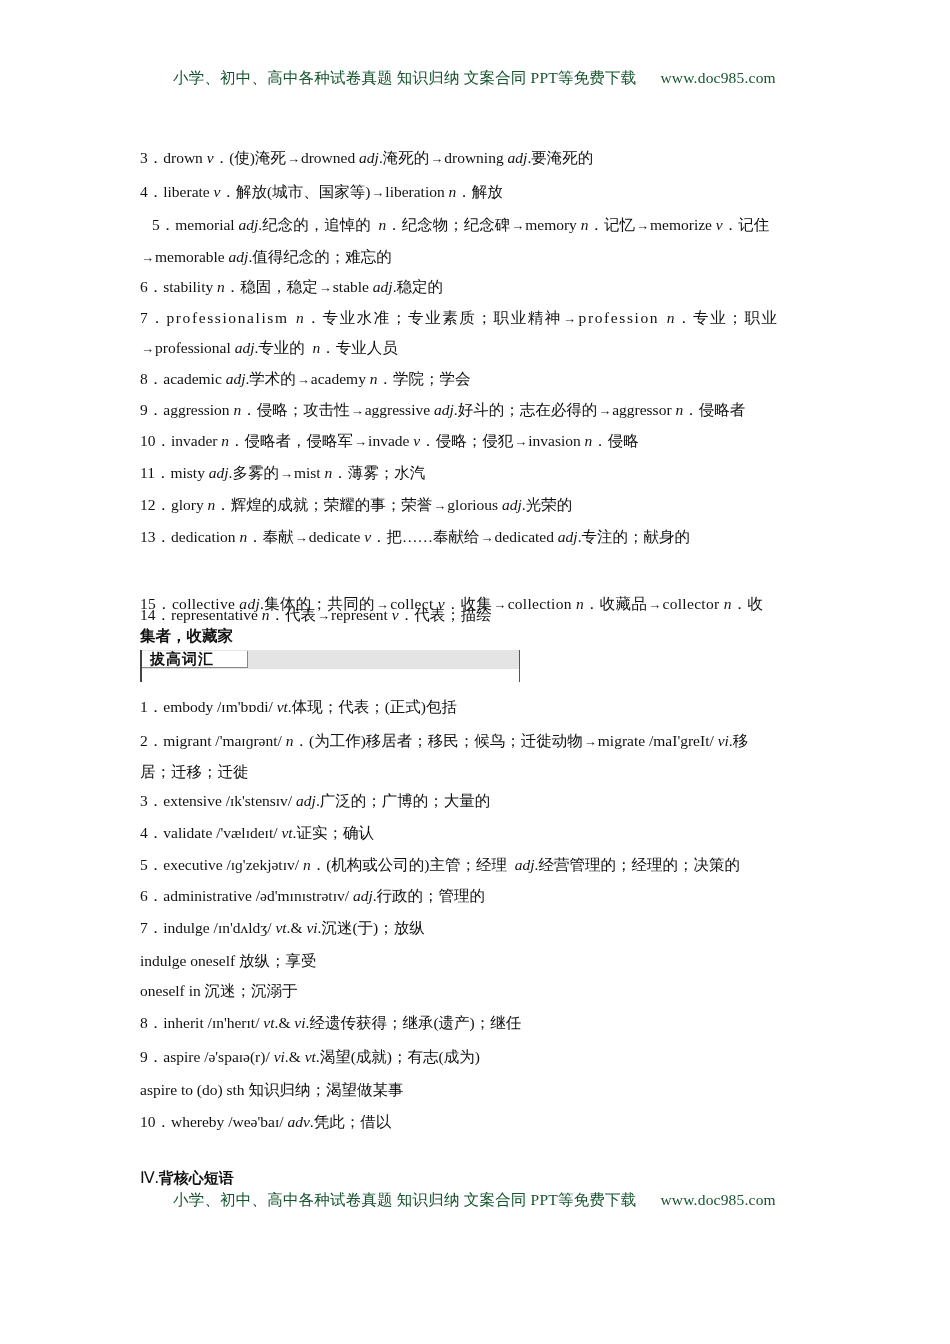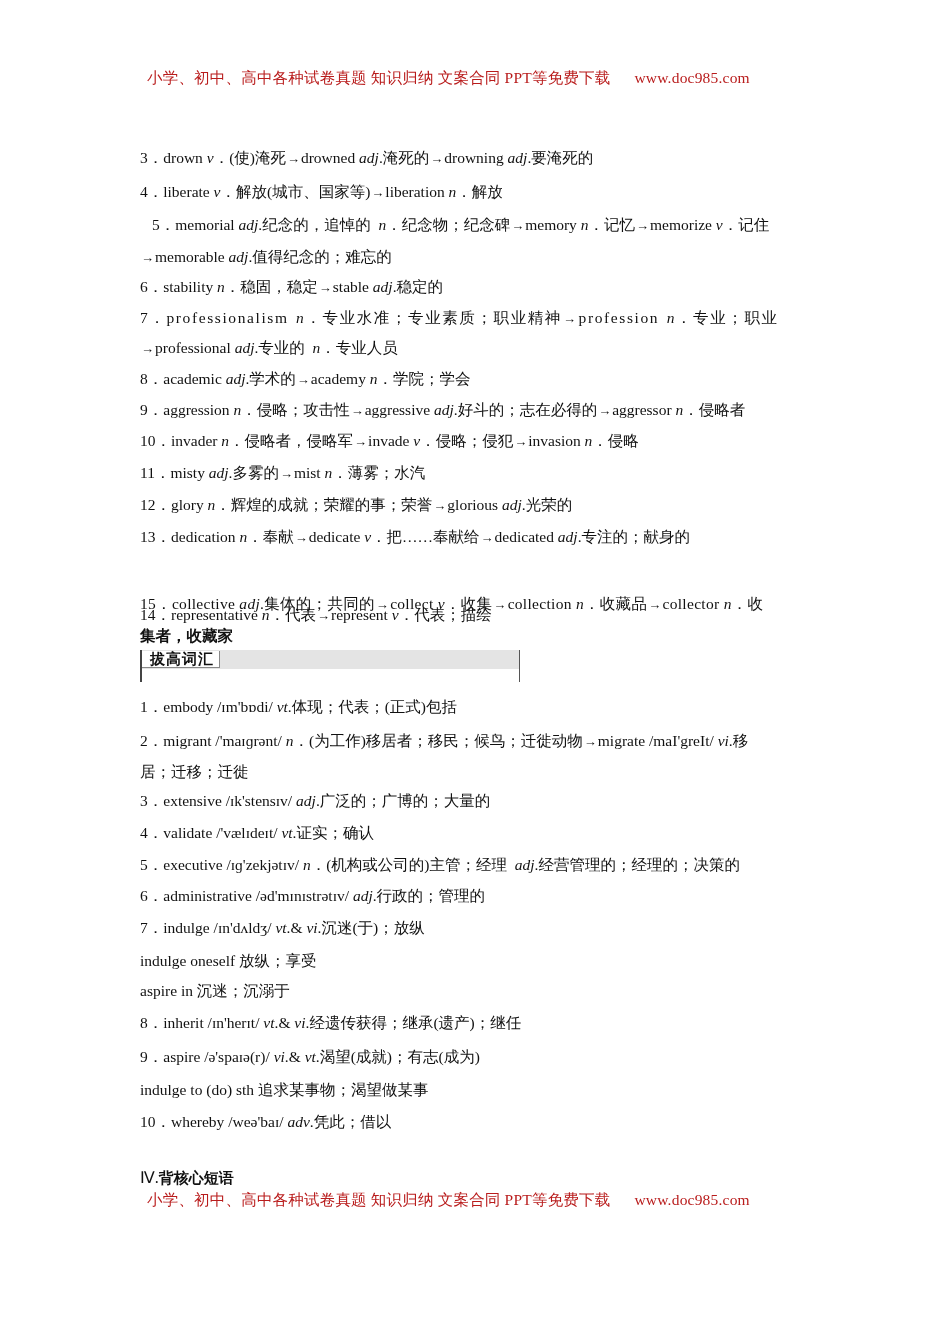--- a/index.html
+++ b/index.html
@@ -10,24 +10,24 @@
     body {
       width: 950px;
       height: 1344px;
       position: relative;
       font-family: "Liberation Serif", "DejaVu Serif", serif;
       color: #111111;
       overflow: hidden;
     }
     .page-header, .page-footer {
       position: absolute;
-      left: 147px;
+      left: 173px;
       width: 640px;
       font-size: 15.5px;
-      color: #b91c1c;
+      color: #14532d;
       white-space: nowrap;
       letter-spacing: 0.2px;
     }
     .page-header { top: 68px; }
     .page-footer { top: 1190px; }
     .page-header .url, .page-footer .url {
       margin-left: 24px;
     }
     .content {
       position: absolute;
@@ -57,21 +57,21 @@
       left: 0;
       top: 0;
       width: 380px;
       height: 19px;
       background: #e4e4e4;
     }
     .section-tab {
       position: absolute;
       left: 2px;
       top: 1px;
-      width: 78px;
+      width: 106px;
       height: 17px;
       background: #ffffff;
       border-right: 1px solid #888;
       border-bottom: 1px solid #888;
       font-family: "DejaVu Sans", "Liberation Sans", sans-serif;
       font-weight: bold;
       font-size: 15px;
       line-height: 17px;
       padding-left: 8px;
       box-sizing: border-box;
@@ -160,24 +160,24 @@
 <div class="content">
   <div class="line" style="top:693px;">1．embody /ɪm'bɒdi/ <span class="it">vt</span>.体现；代表；(正式)包括</div>
   <div class="line" style="top:727px;">2．migrant /'maɪɡrənt/ <span class="it">n</span>．(为工作)移居者；移民；候鸟；迁徙动物<span class="arrow">→</span>migrate /maI'greIt/ <span class="it">vi</span>.移</div>
   <div class="line" style="top:758px;">居；迁移；迁徙</div>
   <div class="line" style="top:787px;">3．extensive /ɪk'stensɪv/ <span class="it">adj</span>.广泛的；广博的；大量的</div>
   <div class="line" style="top:819px;">4．validate /'vælɪdeɪt/ <span class="it">vt</span>.证实；确认</div>
   <div class="line" style="top:851px;">5．executive /ɪɡ'zekjətɪv/ <span class="it">n</span>．(机构或公司的)主管；经理&nbsp; <span class="it">adj</span>.经营管理的；经理的；决策的</div>
   <div class="line" style="top:882px;">6．administrative /əd'mɪnɪstrətɪv/ <span class="it">adj</span>.行政的；管理的</div>
   <div class="line" style="top:914px;">7．indulge /ɪn'dʌldʒ/ <span class="it">vt</span>.&amp; <span class="it">vi</span>.沉迷(于)；放纵</div>
   <div class="line" style="top:947px;">indulge oneself 放纵；享受</div>
-  <div class="line" style="top:977px;">aspire in 沉迷；沉溺于</div>
+  <div class="line" style="top:977px;">oneself in 沉迷；沉溺于</div>
   <div class="line" style="top:1009px;">8．inherit /ɪn'herɪt/ <span class="it">vt</span>.&amp; <span class="it">vi</span>.经遗传获得；继承(遗产)；继任</div>
   <div class="line" style="top:1043px;">9．aspire /ə'spaɪə(r)/ <span class="it">vi</span>.&amp; <span class="it">vt</span>.渴望(成就)；有志(成为)</div>
-  <div class="line" style="top:1076px;">indulge to (do) sth 追求某事物；渴望做某事</div>
+  <div class="line" style="top:1076px;">aspire to (do) sth 知识归纳；渴望做某事</div>
   <div class="line" style="top:1108px;">10．whereby /weə'baɪ/ <span class="it">adv</span>.凭此；借以</div>
 </div>
 
 <div class="section-heading">
   <span class="roman">Ⅳ.</span><span class="title">背核心短语</span>
 </div>
 
 <div class="page-footer">
   <span>小学、初中、高中各种试卷真题  知识归纳  文案合同  PPT等免费下载</span><span class="url">www.doc985.com</span>
 </div>

